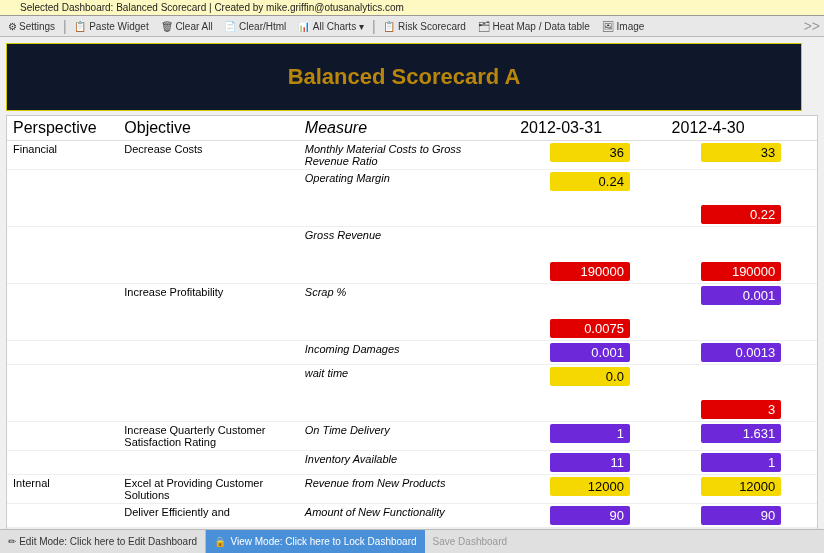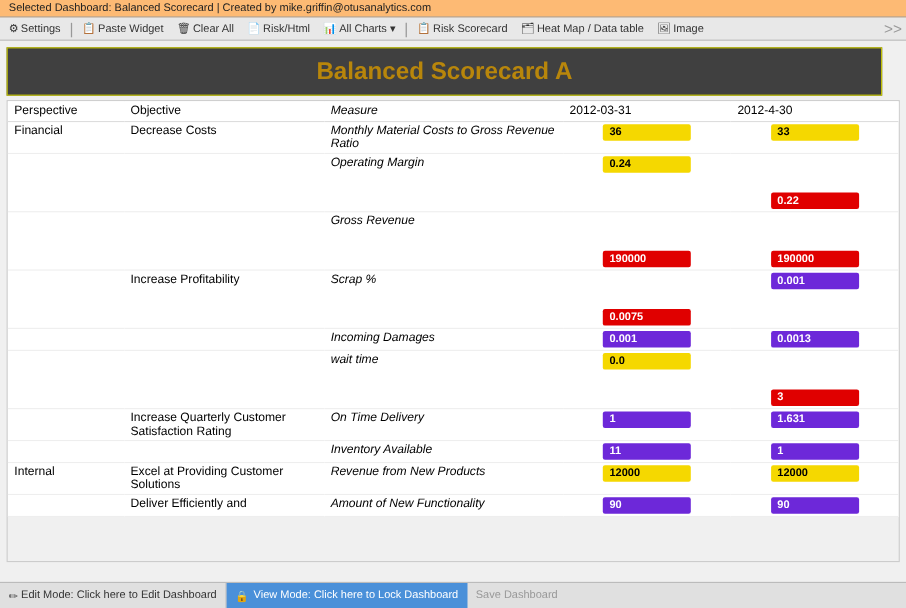--- a/index.html
+++ b/index.html
@@ -1,21 +1,21 @@
 <!DOCTYPE html>
 <html><head>
   <meta charset="utf-8">
   <style>
     * { box-sizing: border-box; margin: 0; padding: 0; }
     body { font-family: Arial, sans-serif; font-size: 11px; background: #f0f0f0; width: 824px; height: 553px; overflow: hidden; }
 
     #top-bar {
-      background: #fdba74;
+      background: #fef9c3;
       border-bottom: 1px solid #999;
-      padding: 2px 8px;
+      padding: 2px 20px;
       font-size: 10px;
       color: #222;
       white-space: nowrap;
     }
 
     #toolbar {
       background: #e8e8e8;
       border-bottom: 1px solid #bbb;
       padding: 2px 4px;
       display: flex;
@@ -33,24 +33,24 @@
       color: #333;
       white-space: nowrap;
     }
 
     .toolbar-sep {
       color: #999;
       font-size: 14px;
     }
 
     #title-area {
-      background: #404040;
+      background: #0f172a;
       border: 1px solid #cccc00;
       margin: 6px 22px 4px 6px;
-      padding: 8px;
+      padding: 20px;
       text-align: center;
     }
 
     #title-area h1 {
       font-size: 22px;
       color: #b8860b;
       font-weight: bold;
     }
 
     #scorecard-container {
@@ -63,21 +63,21 @@
 
     table.scorecard {
       width: 100%;
       border-collapse: collapse;
       background: white;
     }
 
     table.scorecard th {
       background: white;
       font-weight: normal;
-      font-size: 11px;
+      font-size: 16px;
       padding: 3px 6px;
       text-align: left;
       border-bottom: 1px solid #ddd;
       color: #000;
     }
 
     table.scorecard td {
       padding: 2px 6px;
       font-size: 11px;
       vertical-align: top;
@@ -87,23 +87,23 @@
 
     .score-cell {
       text-align: center;
       padding: 1px 4px;
     }
 
     .score-badge {
       display: inline-block;
       min-width: 80px;
       padding: 2px 6px;
-      text-align: left;
-      font-weight: bold;
-      font-size: 10px;
+      text-align: right;
+      font-weight: normal;
+      font-size: 13px;
       border-radius: 2px;
       color: white;
     }
 
     .bg-yellow { background-color: #f5d800; color: #000; }
     .bg-red { background-color: #e00000; color: white; margin-top: 33px; }
     .bg-green { background-color: #6d28d9; color: white; }
 
     #bottom-bar {
       position: absolute;
@@ -160,21 +160,21 @@
 
 <div id="top-bar">
   <span>Selected Dashboard: Balanced Scorecard | Created by mike.griffin@otusanalytics.com</span>
 </div>
 
 <div id="toolbar">
   <span class="toolbar-btn">⚙ <span>Settings</span></span>
   <span class="toolbar-sep">|</span>
   <span class="toolbar-btn">📋 <span>Paste Widget</span></span>
   <span class="toolbar-btn">🗑 <span>Clear All</span></span>
-  <span class="toolbar-btn">📄 <span>Risk/Html</span></span>
+  <span class="toolbar-btn">📄 <span>Clear/Html</span></span>
   <span class="toolbar-btn">📊 <span>All Charts ▾</span></span>
   <span class="toolbar-sep">|</span>
   <span class="toolbar-btn">📋 <span>Risk Scorecard</span></span>
   <span class="toolbar-btn">🗂 <span>Heat Map / Data table</span></span>
   <span class="toolbar-btn">🖼 <span>Image</span></span>
   <span style="margin-left:auto; color:#999; font-size:14px;">&gt;&gt;</span>
 </div>
 
 <div id="title-area">
   <h1>Balanced Scorecard A</h1>

